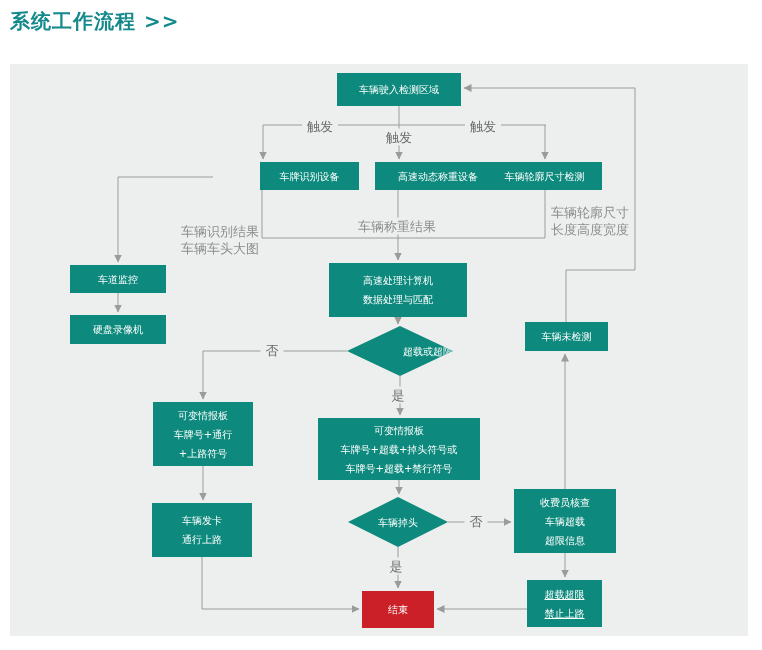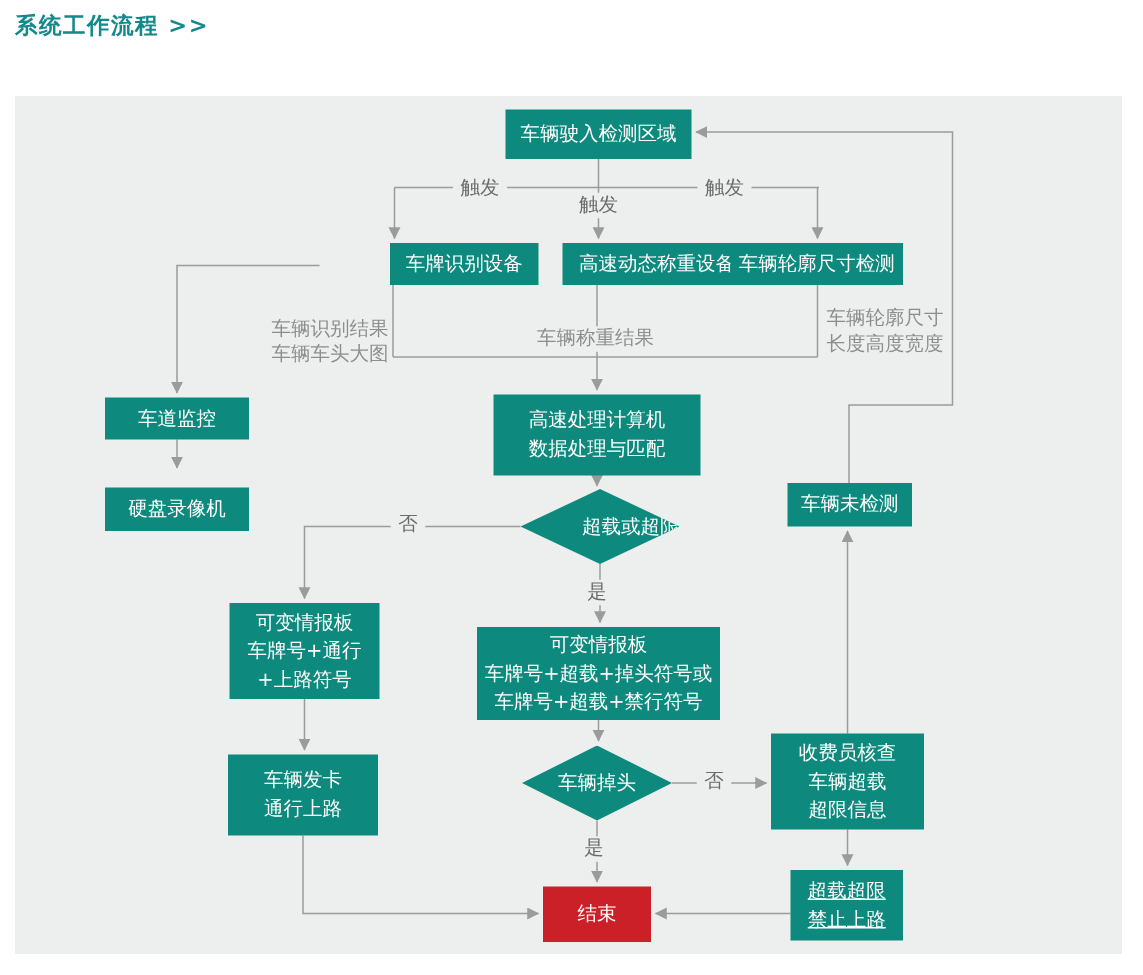--- a/index.html
+++ b/index.html
@@ -1,23 +1,23 @@
 <!DOCTYPE html>
 <html style="--teal: #0D8A7D; --red: #CB2027; --panel: #EDEFEE; --line: #9B9B9B; --title: #13898C;"><head>
 <meta charset="utf-8">
 <style>
   html,body{margin:0;padding:0;}
   body{font-family:"DejaVu Sans","Liberation Sans",sans-serif;background:#ffffff;}
   #root{position:relative;width:762px;height:650px;background:#ffffff;overflow:hidden;}
-  #page-title{position:absolute;left:10px;top:8px;margin:0;font-size:15px;font-weight:bold;color:var(--title,#13898C);letter-spacing:1px;}
+  #page-title{position:absolute;left:10px;top:8px;margin:0;font-size:20px;font-weight:bold;color:var(--title,#13898C);letter-spacing:1px;}
   #panel{position:absolute;left:10px;top:64px;width:738px;height:572px;background:var(--panel,#EDEFEE);}
   #connector-layer{position:absolute;left:0;top:0;z-index:2;}
   #node-layer{position:absolute;left:0;top:0;width:762px;height:650px;z-index:3;pointer-events:none;}
   .node{position:absolute;display:flex;flex-direction:column;align-items:center;justify-content:center;
-        color:#fff;font-size:13px;line-height:19px;text-align:center;white-space:nowrap;}
+        color:#fff;font-size:10px;line-height:19px;text-align:center;white-space:nowrap;}
   .node.teal{background:var(--teal,#0D8A7D);}
   .node.red{background:var(--red,#CB2027);}
   .node.diamond{clip-path:polygon(50% 0,100% 50%,50% 100%,0 50%);}
   .flabel{position:absolute;transform:translate(-50%,-50%);font-size:13px;line-height:17px;text-align:center;white-space:nowrap;}
   .flabel.bg{background:var(--panel,#EDEFEE);padding:0 5px;}
   .flabel.dark{color:#6B6B6B;}
   .flabel.light{color:#8D8D8D;}
   polyline{stroke:var(--line,#9B9B9B);stroke-width:1;fill:none;}
 </style>
 </head>
@@ -66,21 +66,21 @@
       </div>
       <div class="node teal" style="left: 335px; top: 162px; width: 126px; height: 28px; margin-left: 40px;">
         <span>高速动态称重设备</span>
       </div>
       <div class="node teal" style="left: 487px; top: 162px; width: 115px; height: 28px;">
         <span>车辆轮廓尺寸检测</span>
       </div>
       <div class="node teal" style="left: 70px; top: 265px; width: 96px; height: 28px;">
         <span>车道监控</span>
       </div>
-      <div class="node teal" style="left: 70px; top: 315px; width: 96px; height: 29px; margin-top: 10px;">
+      <div class="node teal" style="left: 70px; top: 315px; width: 96px; height: 29px;">
         <span>硬盘录像机</span>
       </div>
       <div class="node teal" style="left: 329px; top: 263px; width: 138px; height: 54px;">
         <span>高速处理计算机</span>
         <span>数据处理与匹配</span>
       </div>
       <div class="node teal diamond" style="left: 347px; top: 326px; width: 106px; height: 50px; align-items: flex-end;">
         <span>超载或超限</span>
       </div>
       <div class="node teal" style="left: 153px; top: 402px; width: 100px; height: 64px;">
@@ -117,21 +117,21 @@
       </div>
       <div class="flabel dark bg" style="left: 320px; top: 126px;">
         <div>触发</div>
       </div>
       <div class="flabel dark bg" style="left: 399px; top: 137px;">
         <div>触发</div>
       </div>
       <div class="flabel dark bg" style="left: 483px; top: 126px;">
         <div>触发</div>
       </div>
-      <div class="flabel light" style="left: 220px; top: 228px;">
+      <div class="flabel light" style="left: 220px; top: 240px;">
         <div>车辆识别结果</div>
         <div>车辆车头大图</div>
       </div>
       <div class="flabel light bg" style="left: 397px; top: 226px;">
         <div>车辆称重结果</div>
       </div>
       <div class="flabel light" style="left: 590px; top: 221px;">
         <div>车辆轮廓尺寸</div>
         <div>长度高度宽度</div>
       </div>

